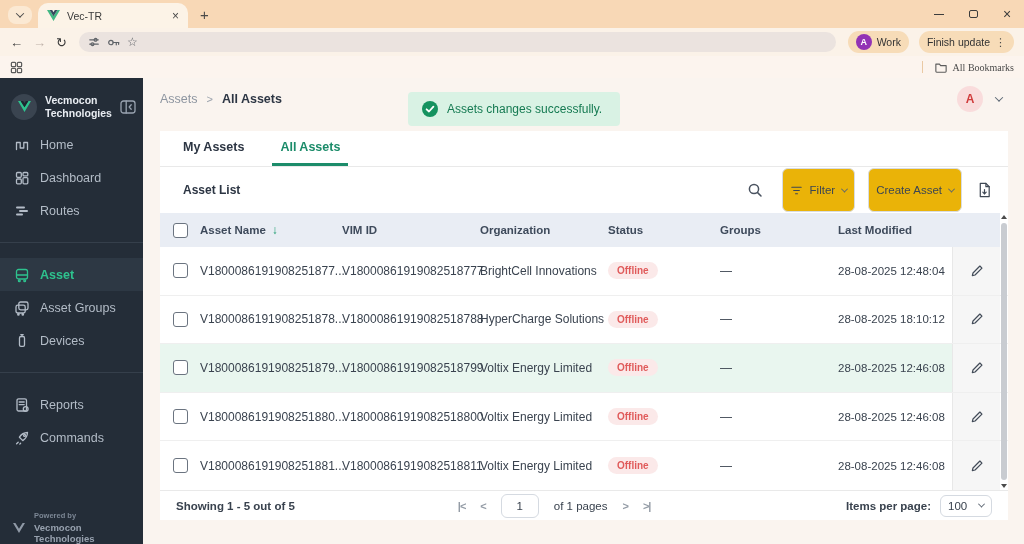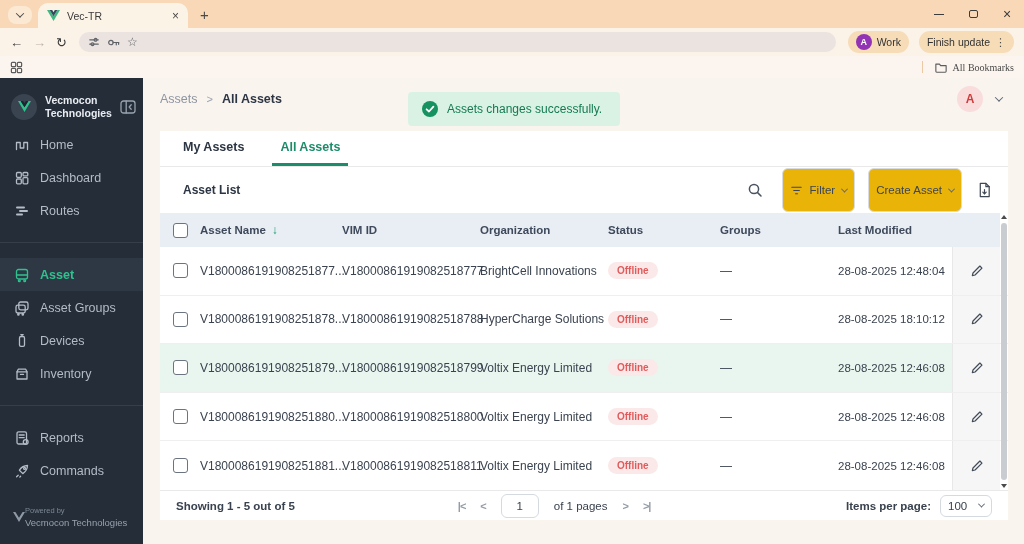--- a/index.html
+++ b/index.html
@@ -53,21 +53,21 @@
   .sb-header { height:57px; display:flex; align-items:center; padding:0 10px 0 11px; gap:8px; background:#242d38; }
   .sb-logo { width:26px; height:26px; border-radius:50%; background:#3a4450; display:flex; align-items:center; justify-content:center; flex:none; }
   .sb-brand { font-size:10.5px; font-weight:bold; color:#e9edf2; line-height:1.2; flex:1; }
   .sb-collapse { color:#99a3b0; flex:none; }
   .sb-nav { flex:1; overflow:hidden; display:flex; flex-direction:column; }
   .sb-item { height:33px; flex:none; display:flex; align-items:center; gap:10px; padding:0 14px; font-size:12.5px; color:#b3bcc7; cursor:default; }
   .sb-item:first-child { margin-top:-7px; }
   .sb-item.active { background:#2d3844; color:var(--sidebar-active); font-weight:bold; }
   .sb-icon { width:16px; height:16px; flex:none; display:flex; align-items:center; justify-content:center; }
   .sb-divider { border-top:1px solid #353f4b; margin:15px 0; }
-  .sb-footer { margin-top:auto; display:flex; align-items:center; padding:10px 12px 16px 13px; }
+  .sb-footer { margin-top:auto; display:flex; align-items:center; gap:9px; padding:10px 12px 0 13px;font-weight:bold; }
   .sb-powered { font-size:7.5px; color:#7c8795; }
   .sb-company { font-size:9.5px; color:#98a2af; margin-top:2px; }
 
   .main { flex:1; position:relative; background:#faf4ef; }
   .topbar { height:42px; display:flex; align-items:center; padding:0 22px 0 17px; }
   .breadcrumb { display:flex; align-items:center; gap:9px; font-size:12.5px; }
   .bc-root { color:#8d95a0; }
   .bc-sep { color:#9aa2ac; font-size:11px; }
   .bc-current { color:#2c3543; font-weight:bold; }
   .user-area { margin-left:auto; display:flex; align-items:center; gap:13px; }
@@ -288,30 +288,20 @@
         </div>
         <div class="sb-item">
           <span class="sb-icon">
             <svg class="stroke" width="16" height="16" viewBox="0 0 16 16">
               <rect x="5.5" y="3.5" width="5" height="9.8" rx="1.4"></rect>
               <line x1="6.8" y1="1.6" x2="9.2" y2="1.6"></line>
               <line x1="8" y1="1.6" x2="8" y2="3.5"></line>
             </svg>
           </span>
           <span>Devices</span>
-        </div>
-        <div class="sb-item">
-          <span class="sb-icon">
-            <svg class="stroke" width="16" height="16" viewBox="0 0 16 16">
-              <path d="M3 5.8 h10 v7.2 h-10 Z"></path>
-              <path d="M3 5.8 l1.3-2.6 h7.4 l1.3 2.6"></path>
-              <line x1="6.5" y1="8.4" x2="9.5" y2="8.4"></line>
-            </svg>
-          </span>
-          <span>Inventory</span>
         </div>
         <div class="sb-divider"></div>
         <div class="sb-item">
           <span class="sb-icon">
             <svg class="stroke" width="16" height="16" viewBox="0 0 16 16">
               <rect x="3" y="1.8" width="9.5" height="12.2" rx="1.6"></rect>
               <line x1="5.2" y1="5" x2="10.2" y2="5"></line>
               <line x1="5.2" y1="7.6" x2="10.2" y2="7.6"></line>
               <circle cx="11.7" cy="12" r="2.4"></circle>
             </svg>

